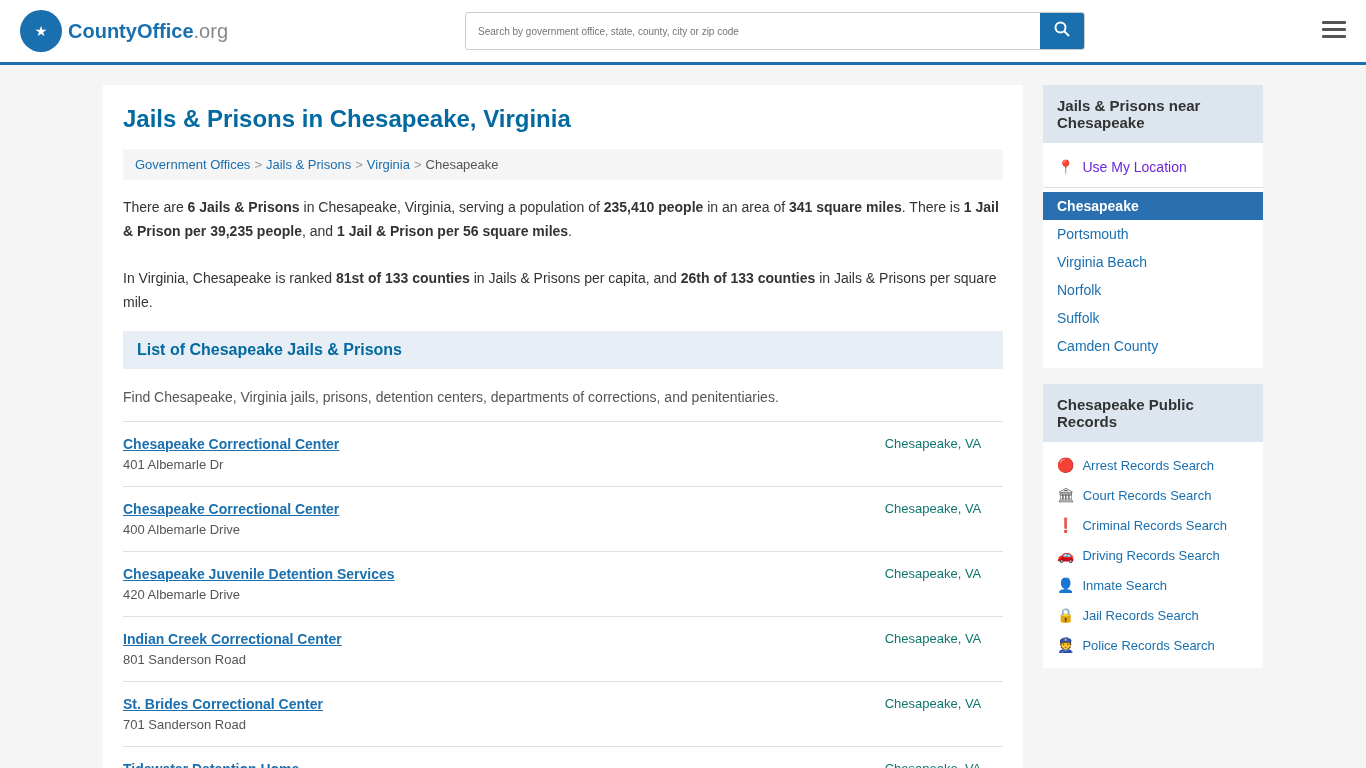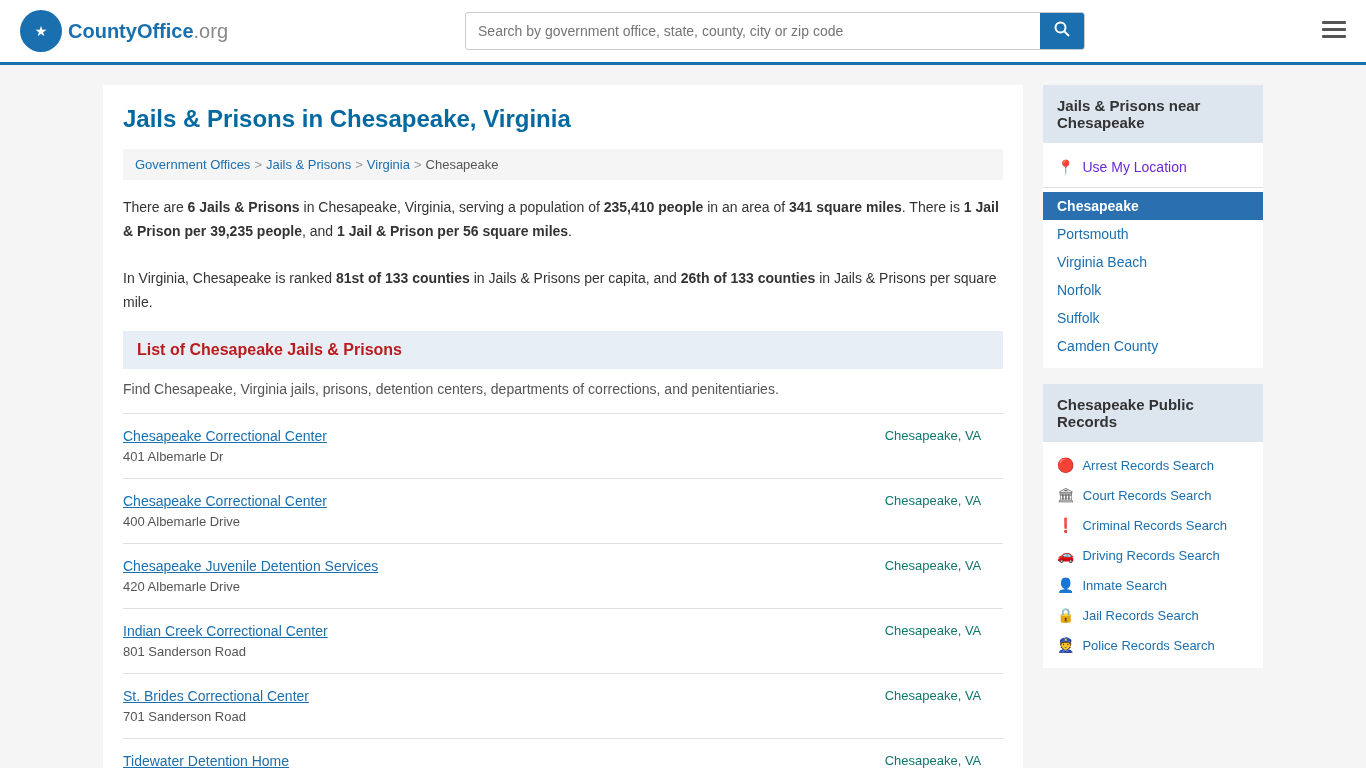--- a/index.html
+++ b/index.html
@@ -44,21 +44,21 @@
       margin: 0 20px;
       border: 1px solid #ccc;
       border-radius: 3px;
       overflow: hidden;
     }
     #search-input {
       flex: 1;
       padding: 8px 12px;
       border: none;
       outline: none;
-      font-size: 14px;
+      font-size: 10px;
       color: #404040;
     }
     #search-button {
       background: #1a6faf;
       border: none;
       padding: 8px 14px;
       cursor: pointer;
       color: white;
       font-size: 16px;
     }
@@ -120,41 +120,41 @@
 
     
     #list-section {
       margin-top: 16px;
     }
     #list-header {
       background: #e8eef5;
       padding: 10px 14px;
       font-size: 16px;
       font-weight: bold;
-      color: #b91c1c;
-      margin-bottom: 12px;
+      color: #0369a1;
+      margin-bottom: 20px;
     }
     #list-description {
       font-size: 14px;
       color: #555;
       margin-bottom: 16px;
     }
 
     
     .facility-row {
       border-top: 1px solid #e0e0e0;
       padding: 14px 0;
       display: flex;
       align-items: flex-start;
       justify-content: space-between;
     }
     .facility-left { flex: 1; }
     .facility-name {
       font-size: 14px;
-      font-weight: normal;
+      font-weight: bold;
       color: #1a6faf;
       text-decoration: underline;
       cursor: pointer;
       display: block;
       margin-bottom: 4px;
     }
     .facility-address {
       font-size: 13px;
       color: #555;
     }

